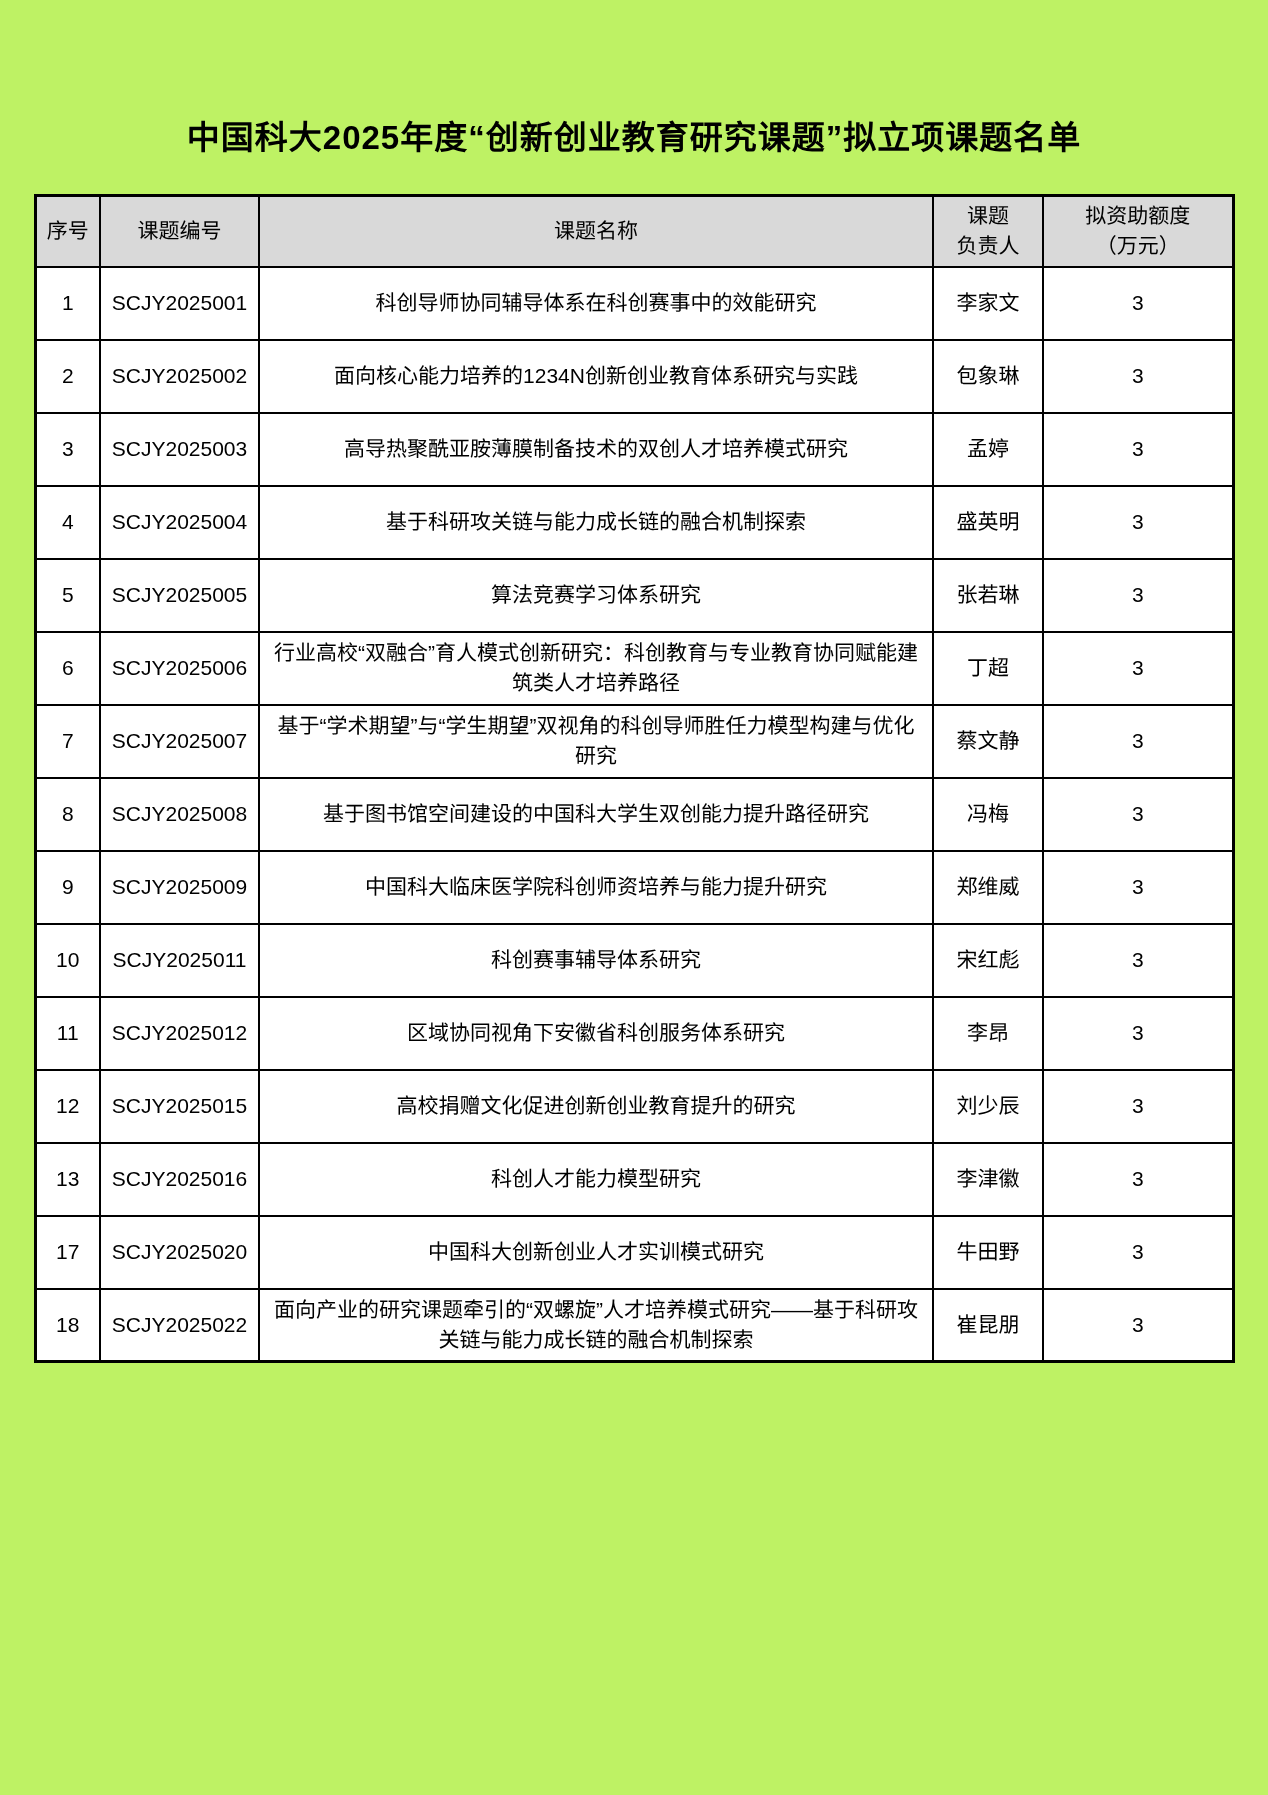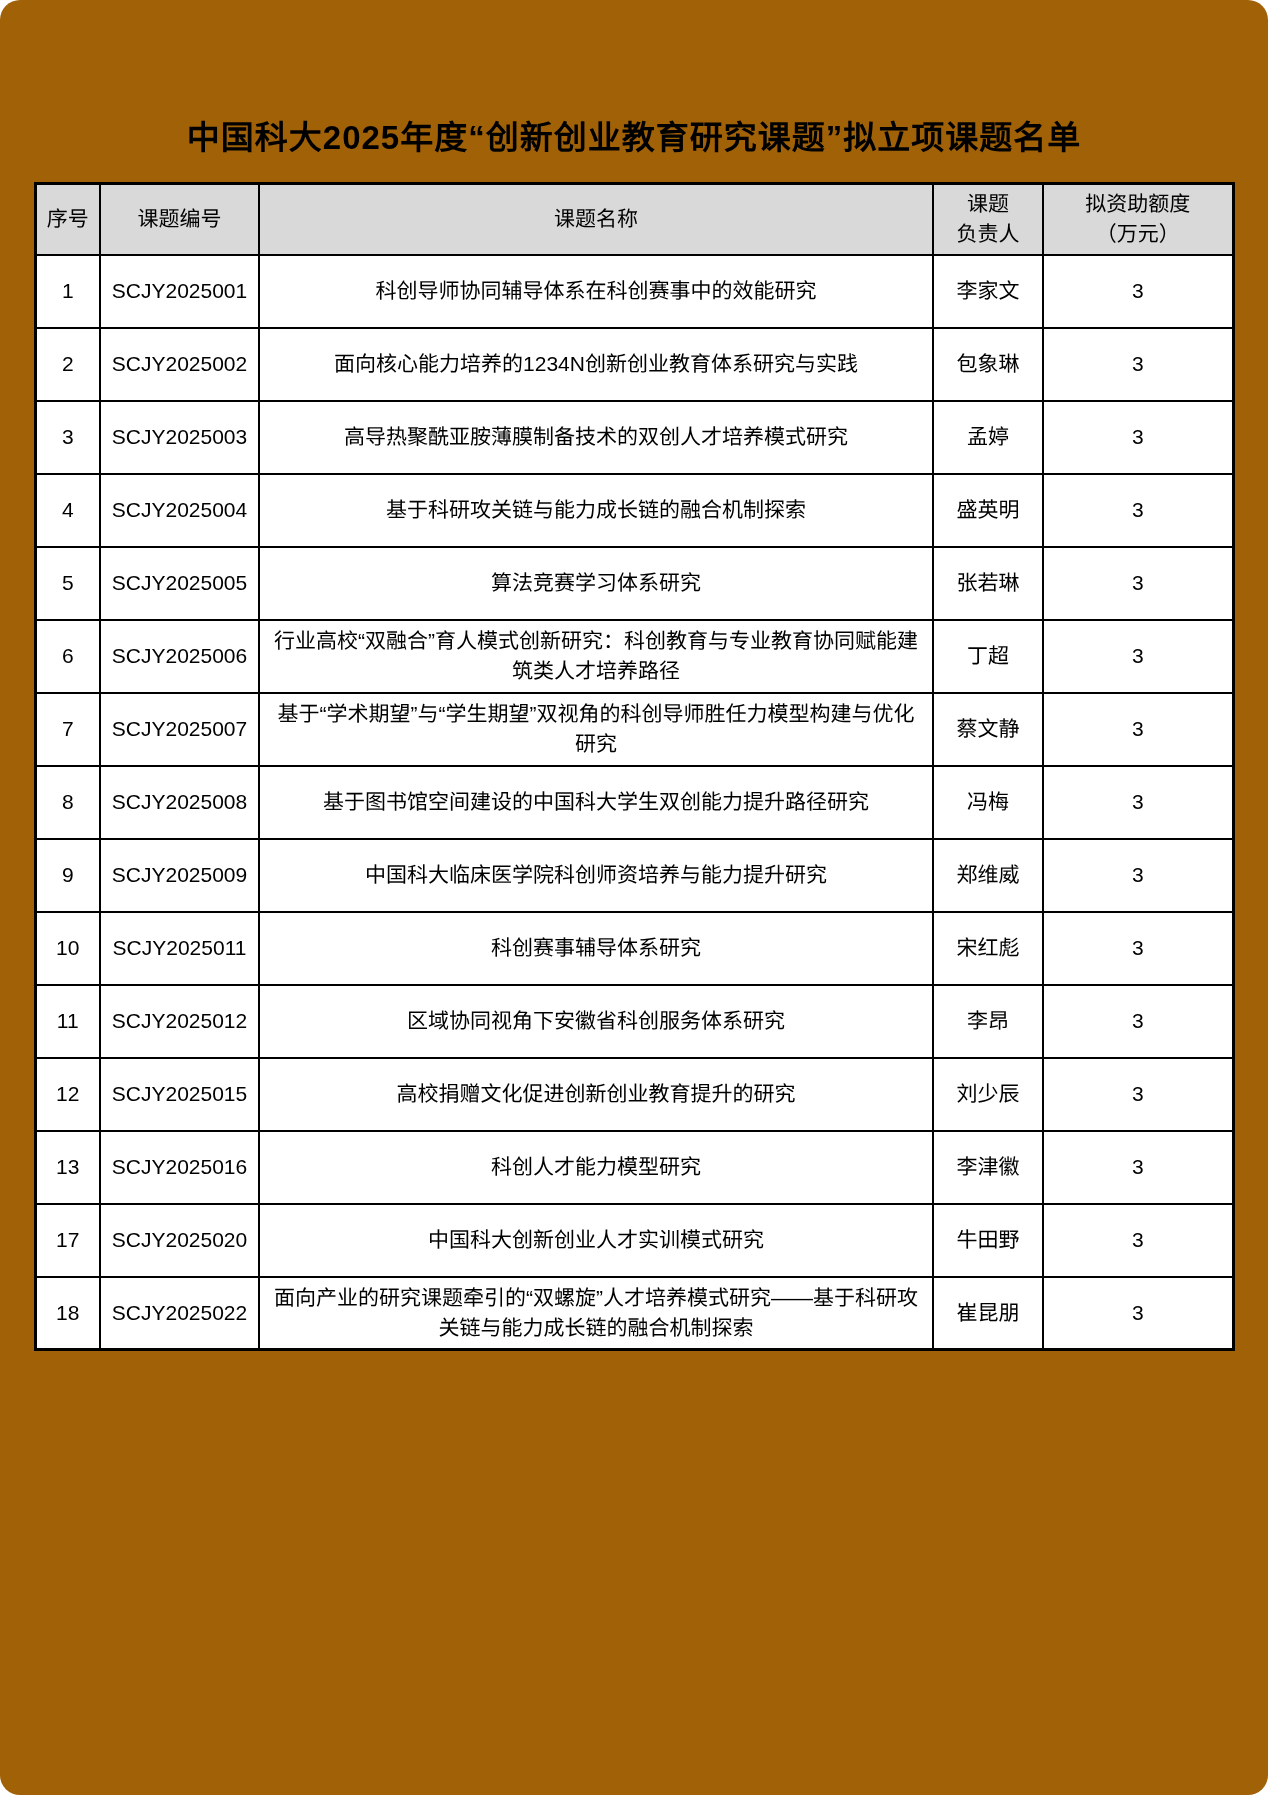--- a/index.html
+++ b/index.html
@@ -5,35 +5,34 @@
   * { margin: 0; padding: 0; box-sizing: border-box; }
   html, body {
     width: 1268px;
     background: #ffffff;
     font-family: "Liberation Sans", "DejaVu Sans", sans-serif;
     color: #000000;
   }
   .page {
     width: 1268px;
     height: 1795px;
-    background: #a16207;
+    background: #bef264;
     overflow: hidden;
-    border-radius: 20px;
   }
   .doc-title {
     margin-top: 115px;
     text-align: center;
     font-size: 33px;
     font-weight: bold;
     line-height: 46px;
     letter-spacing: 1px;
     color: #000000;
   }
   table.project-table {
-    margin: 21px auto 0 auto;
+    margin: 33px auto 0 auto;
     width: 1198px;
     border-collapse: collapse;
     table-layout: fixed;
     border: 3px solid #000000;
   }
   .project-table col.c-no     { width: 65px;  }
   .project-table col.c-code   { width: 159px; }
   .project-table col.c-title  { width: 674px; }
   .project-table col.c-leader { width: 110px; }
   .project-table col.c-fund   { width: 190px; }

